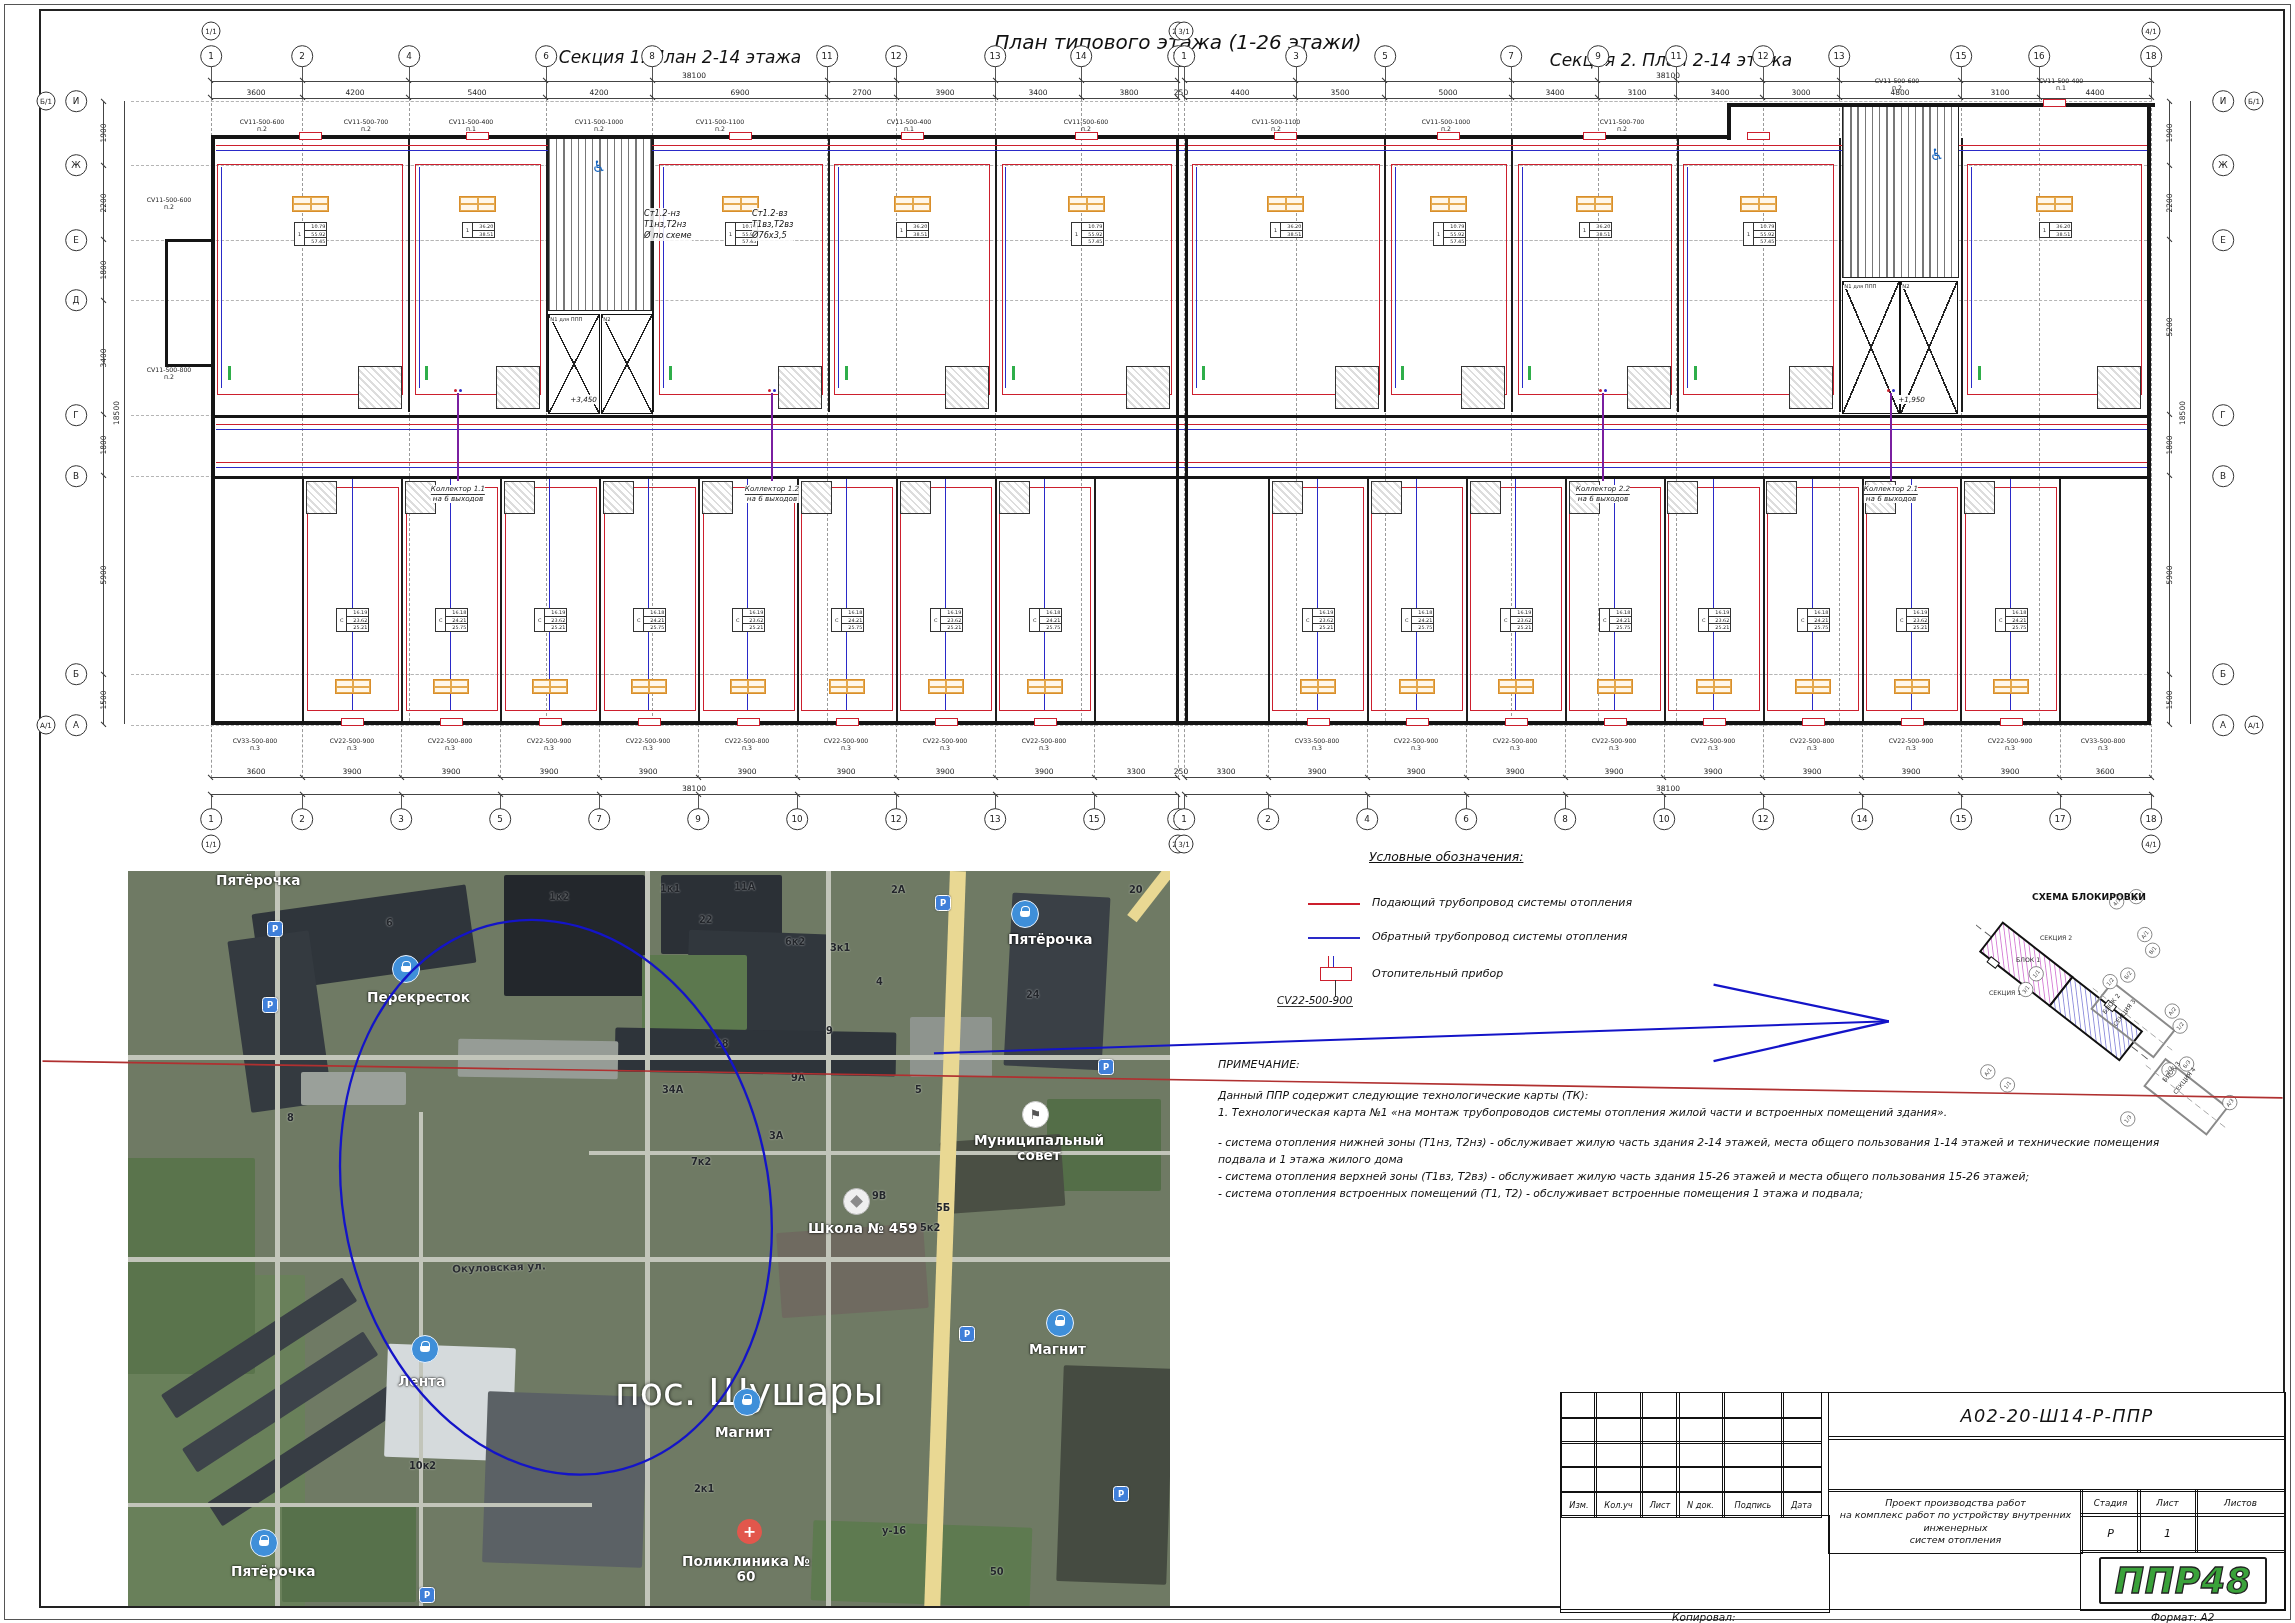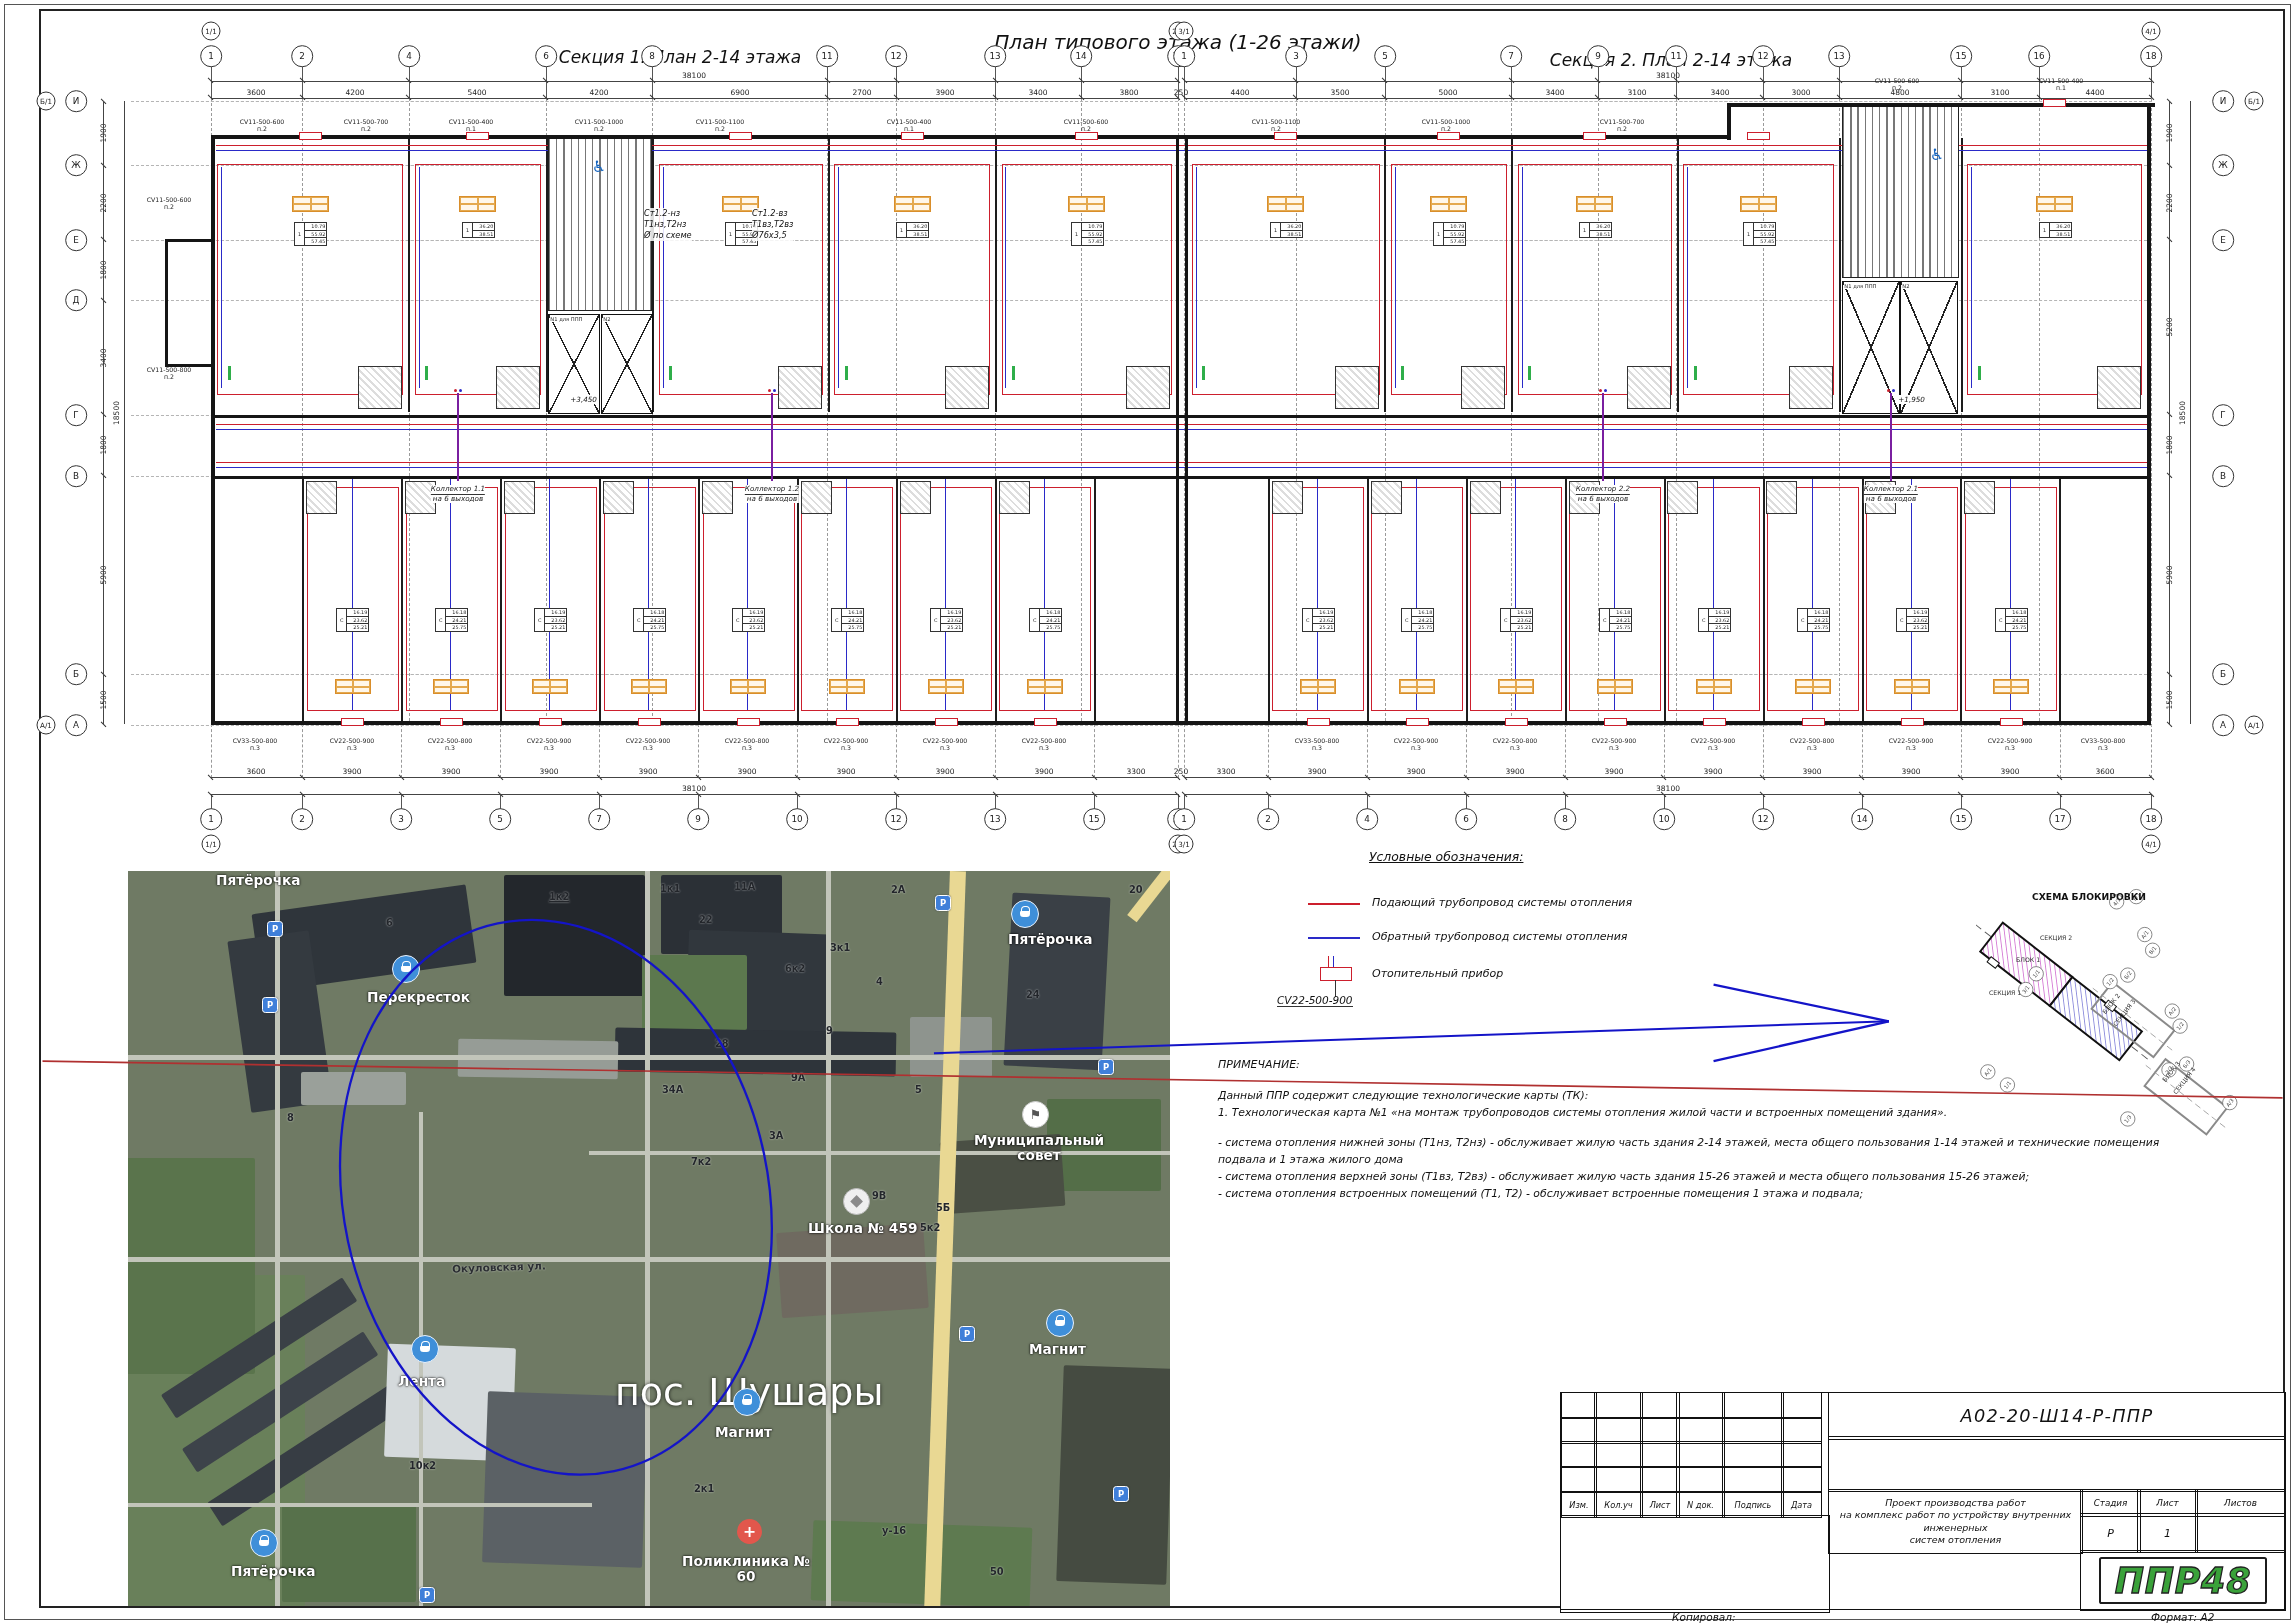--- a/index.html
+++ b/index.html
@@ -1136,27 +1136,27 @@
       </div>
       <div class="mlabel" style="left: 103px; top: 692px;">Пятёрочка</div>
       <div class="poi basket" style="left: 122px; top: 658px;">
         <div class="bk"></div>
       </div>
       <div class="mlabel two" style="left: 554px; top: 683px;">
         <div>Поликлиника №</div>
         <div>60</div>
       </div>
       <div class="poi medical" style="left: 609px; top: 648px;">+</div>
-      <div class="hnum" style="left: 421px; top: 19.6px; text-decoration: underline;">1к2</div>
+      <div class="hnum" style="left: 421px; top: 19.6px;">1к2</div>
       <div class="hnum" style="left: 532px; top: 11.8px;">1к1</div>
       <div class="hnum" style="left: 258px; top: 46px;">6</div>
       <div class="hnum" style="left: 763px; top: 13px;">2А</div>
       <div class="hnum" style="left: 606px; top: 9.8px;">11А</div>
       <div class="hnum" style="left: 571px; top: 43px;">22</div>
-      <div class="hnum" style="left: 657px; top: 65px; margin-top: 27px;">6к2</div>
+      <div class="hnum" style="left: 657px; top: 65px;">6к2</div>
       <div class="hnum" style="left: 702px; top: 71px;">3к1</div>
       <div class="hnum" style="left: 748px; top: 105px;">4</div>
       <div class="hnum" style="left: 898px; top: 118px;">24</div>
       <div class="hnum" style="left: 698px; top: 154px;">9</div>
       <div class="hnum" style="left: 587px; top: 167px;">28</div>
       <div class="hnum" style="left: 534px; top: 213px;">34А</div>
       <div class="hnum" style="left: 663px; top: 201px;">9А</div>
       <div class="hnum" style="left: 787px; top: 213px;">5</div>
       <div class="hnum" style="left: 641px; top: 259px;">3А</div>
       <div class="hnum" style="left: 563px; top: 285px;">7к2</div>

